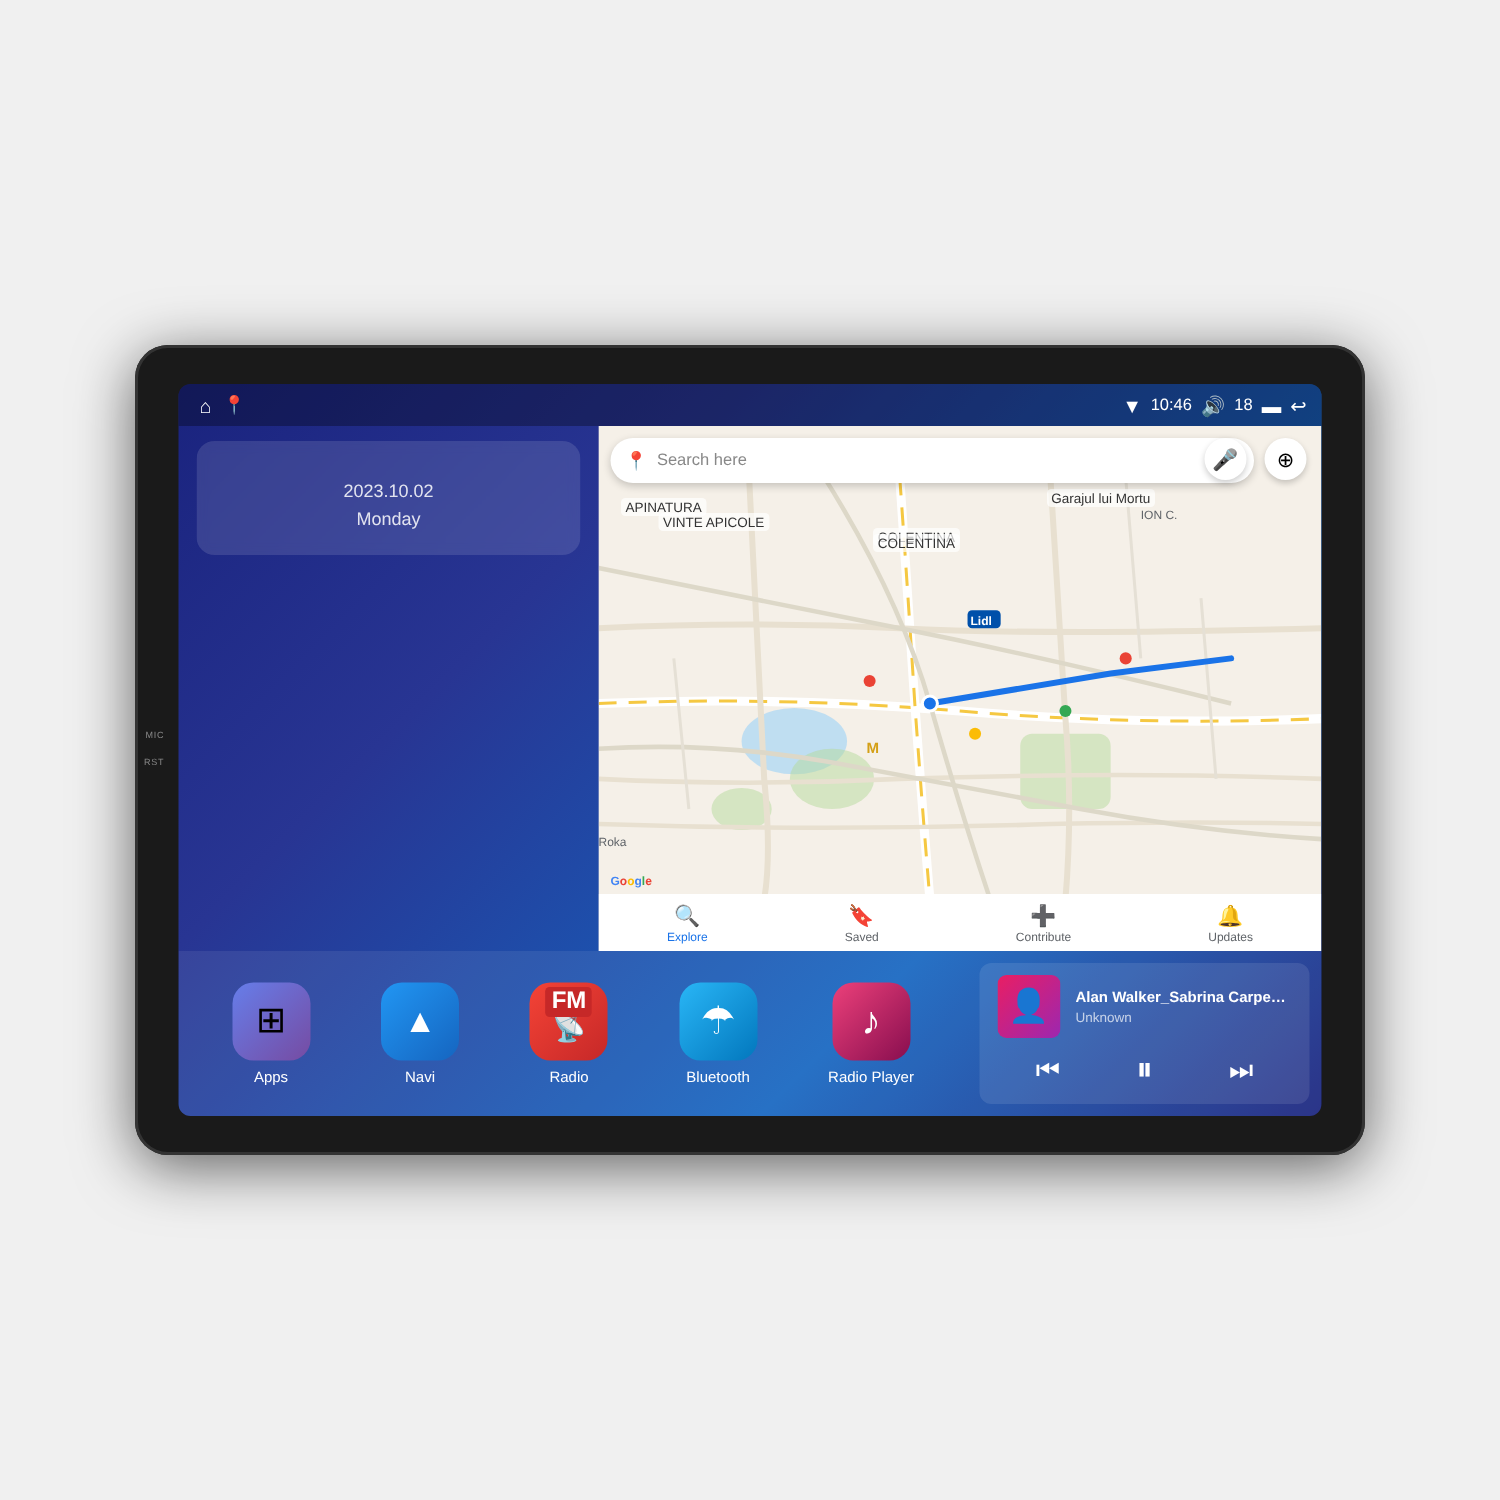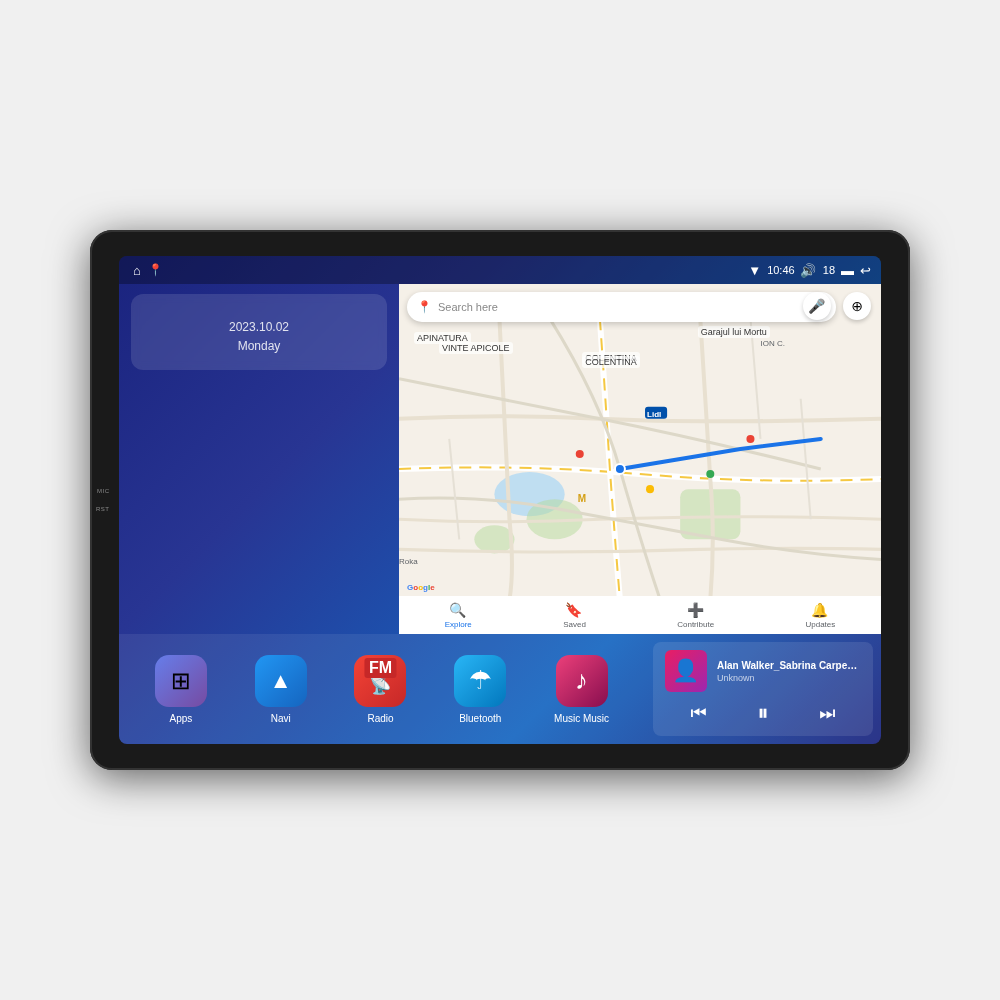--- a/index.html
+++ b/index.html
@@ -555,21 +555,21 @@
           <div class="app-icon-circle icon-bluetooth">
             <span style="color:#fff; font-size:26px;">☂</span>
           </div>
           <span class="app-icon-label">Bluetooth</span>
         </div>
 
         <div class="app-icon-item">
           <div class="app-icon-circle icon-music">
             <span style="color:#fff; font-size:26px;">♪</span>
           </div>
-          <span class="app-icon-label">Music Music</span>
+          <span class="app-icon-label">Radio Player</span>
         </div>
 
       </div>
 
       <div class="music-player-section">
         <div class="music-top">
           <div class="music-album-art">
             <div class="face-art">👤</div>
           </div>
           <div class="music-info">

